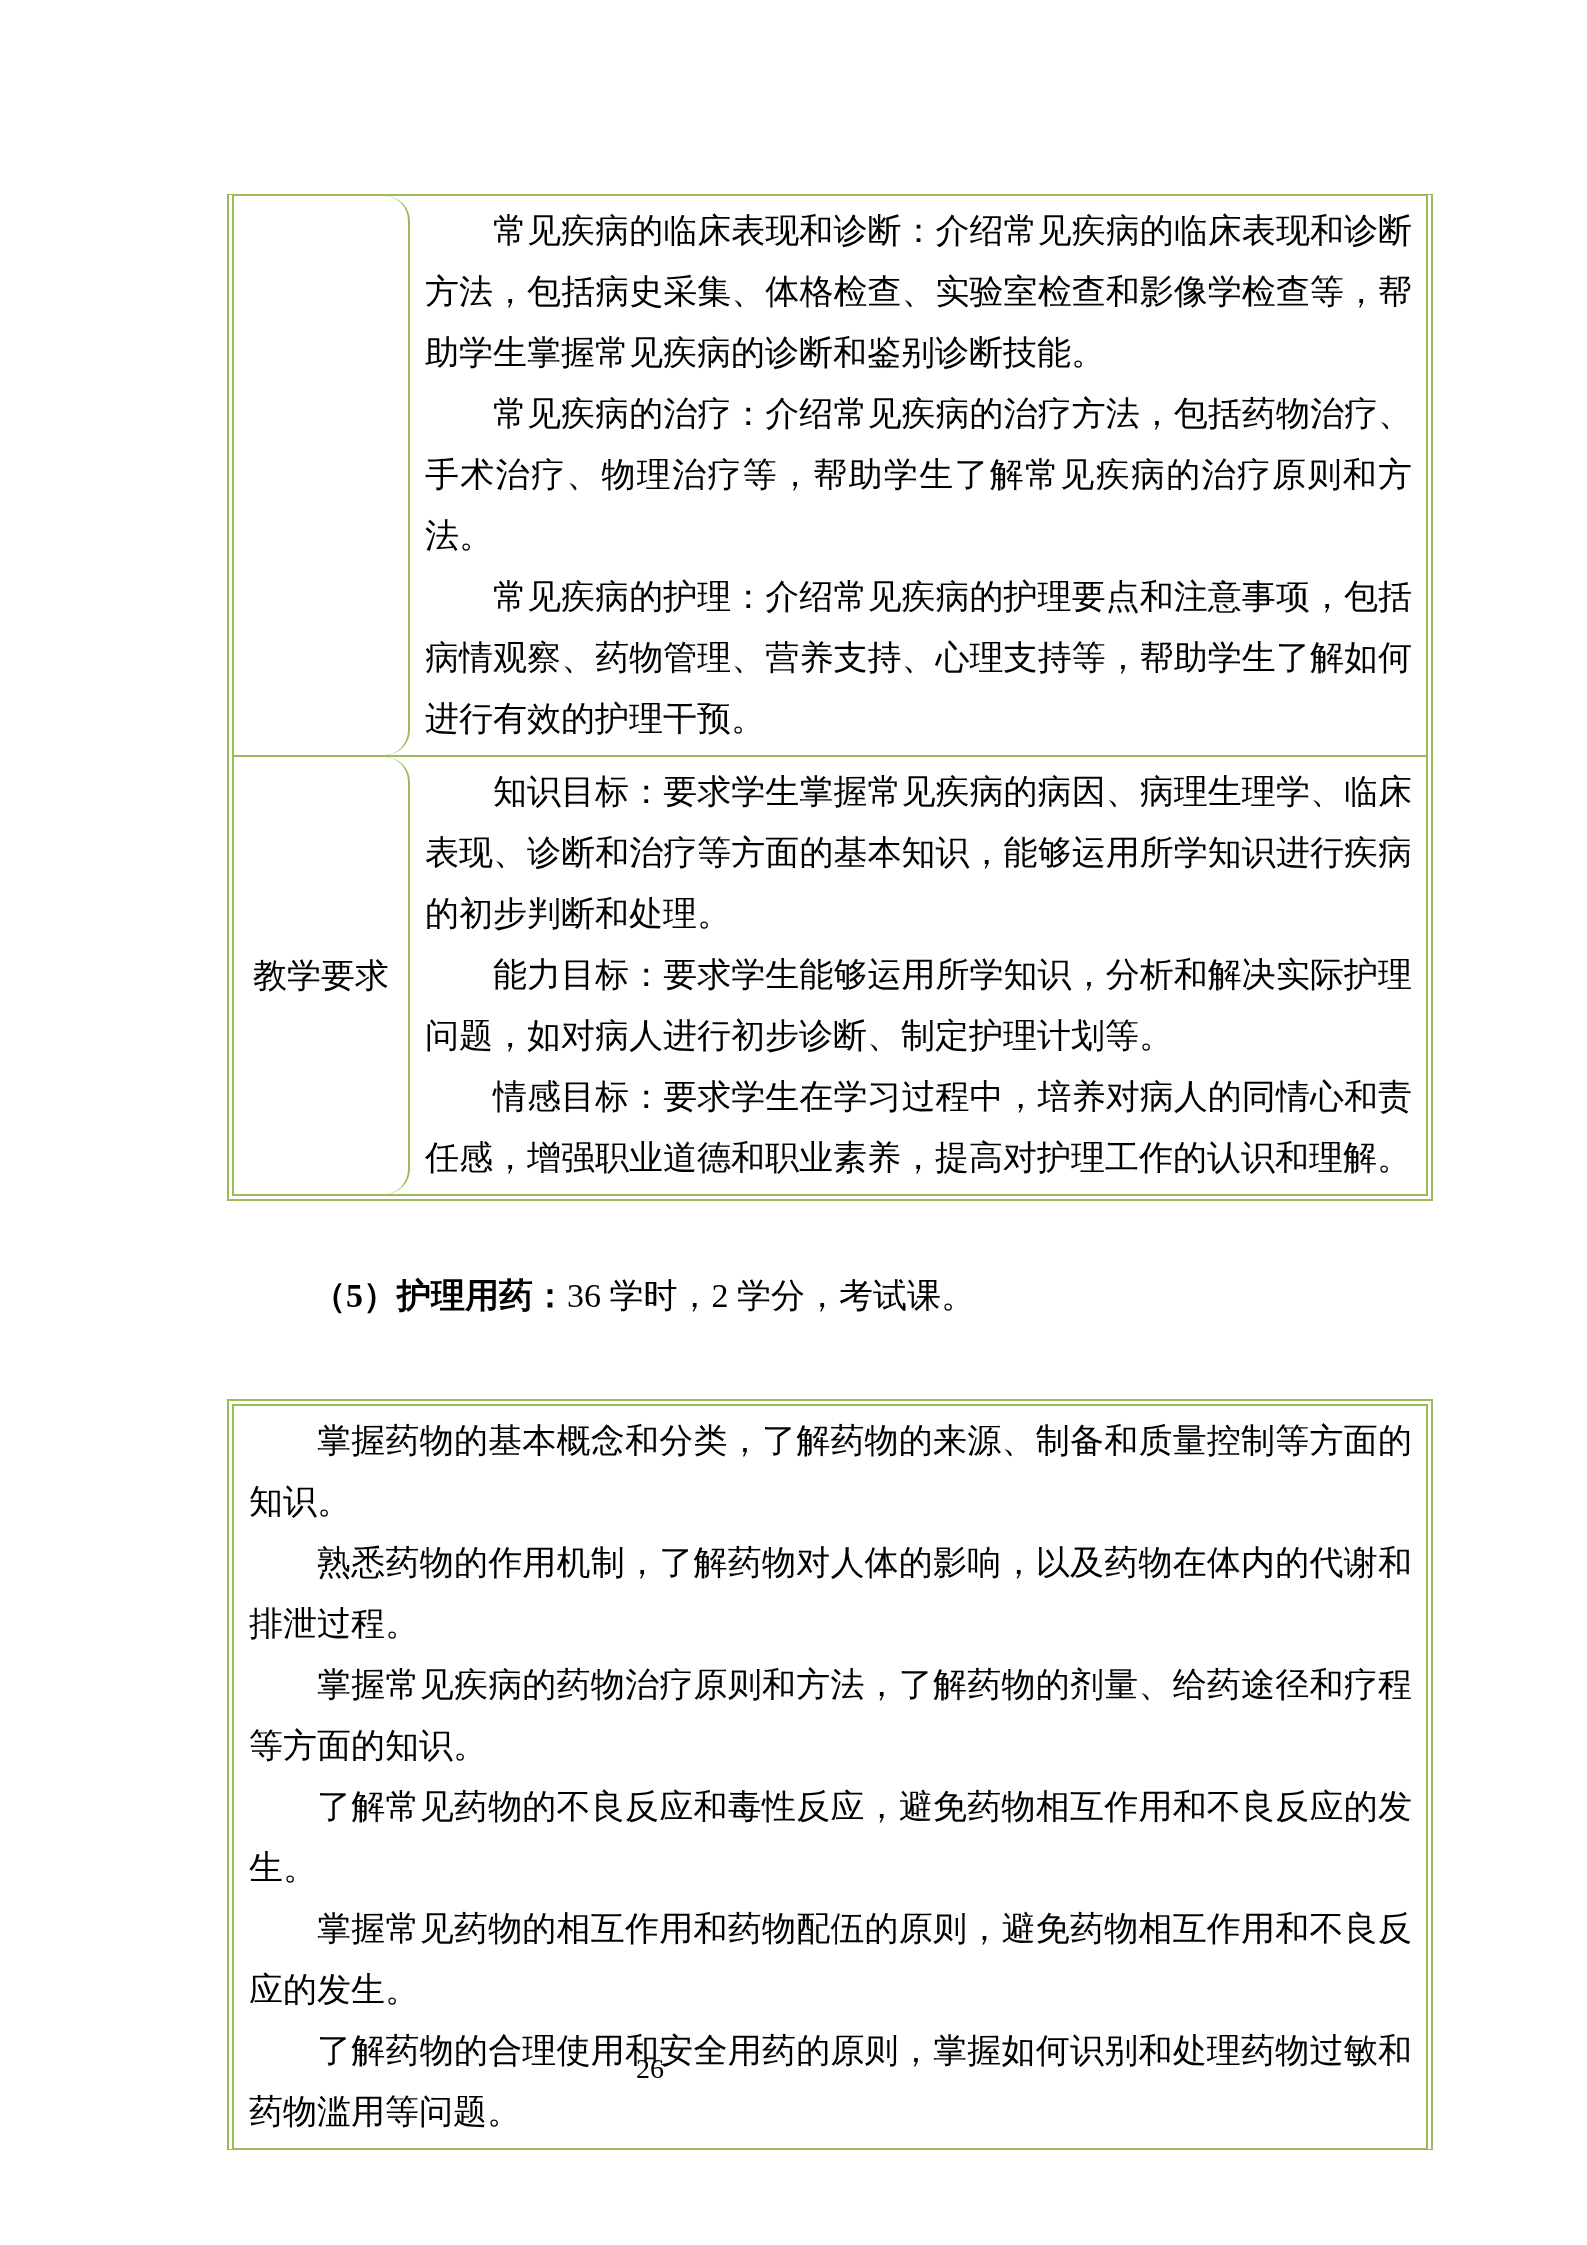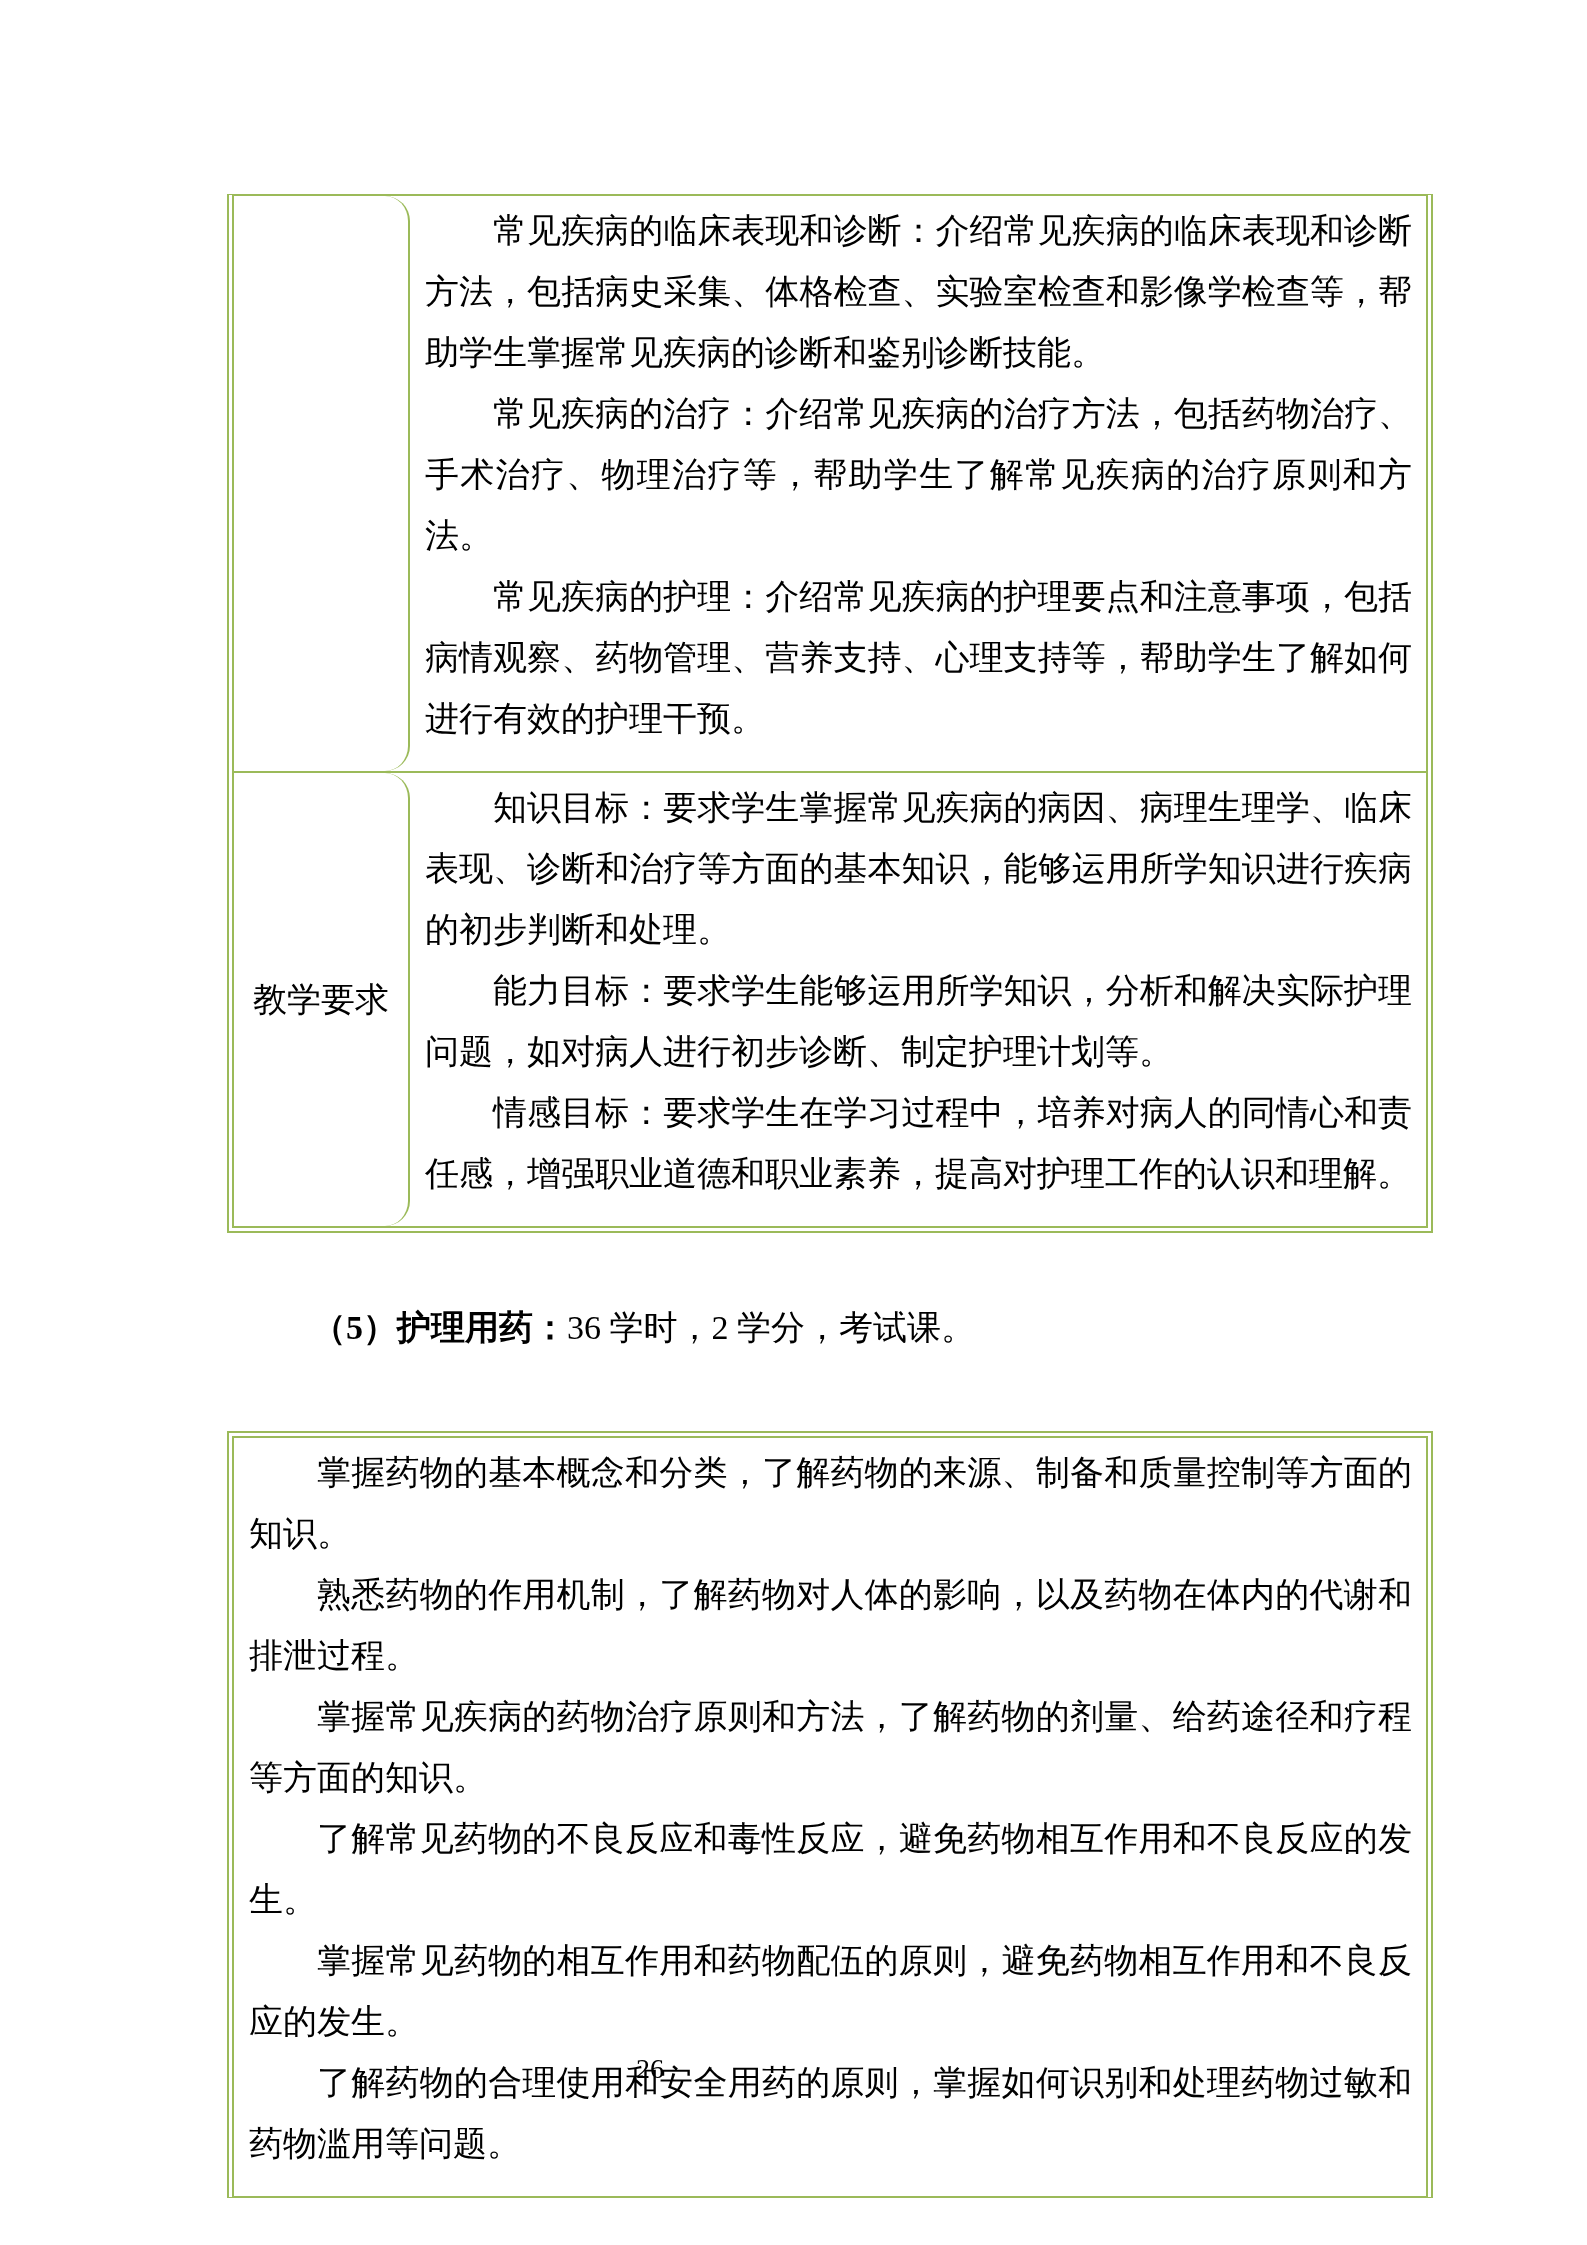--- a/index.html
+++ b/index.html
@@ -32,21 +32,21 @@
     border-right: 2px solid var(--bc);
     display: flex;
     align-items: center;
     justify-content: center;
     font-size: 34px;
     letter-spacing: 0;
     border-radius: 25px;
   }
   .content-cell {
     flex: 1 1 auto;
-    padding: 4px 14px 22px 15px;
+    padding: 4px 14px 6px 15px;
     font-size: 34px;
     line-height: 61px;
     text-align: justify;
   }
   .content-cell p { text-indent: 2em; margin: 0; }
   .row-a .content-cell { min-height: 493px; }
   .row-b { min-height: 417px; }
   .tbl-2 .trow { min-height: 739px; }
   
   .section-heading {

